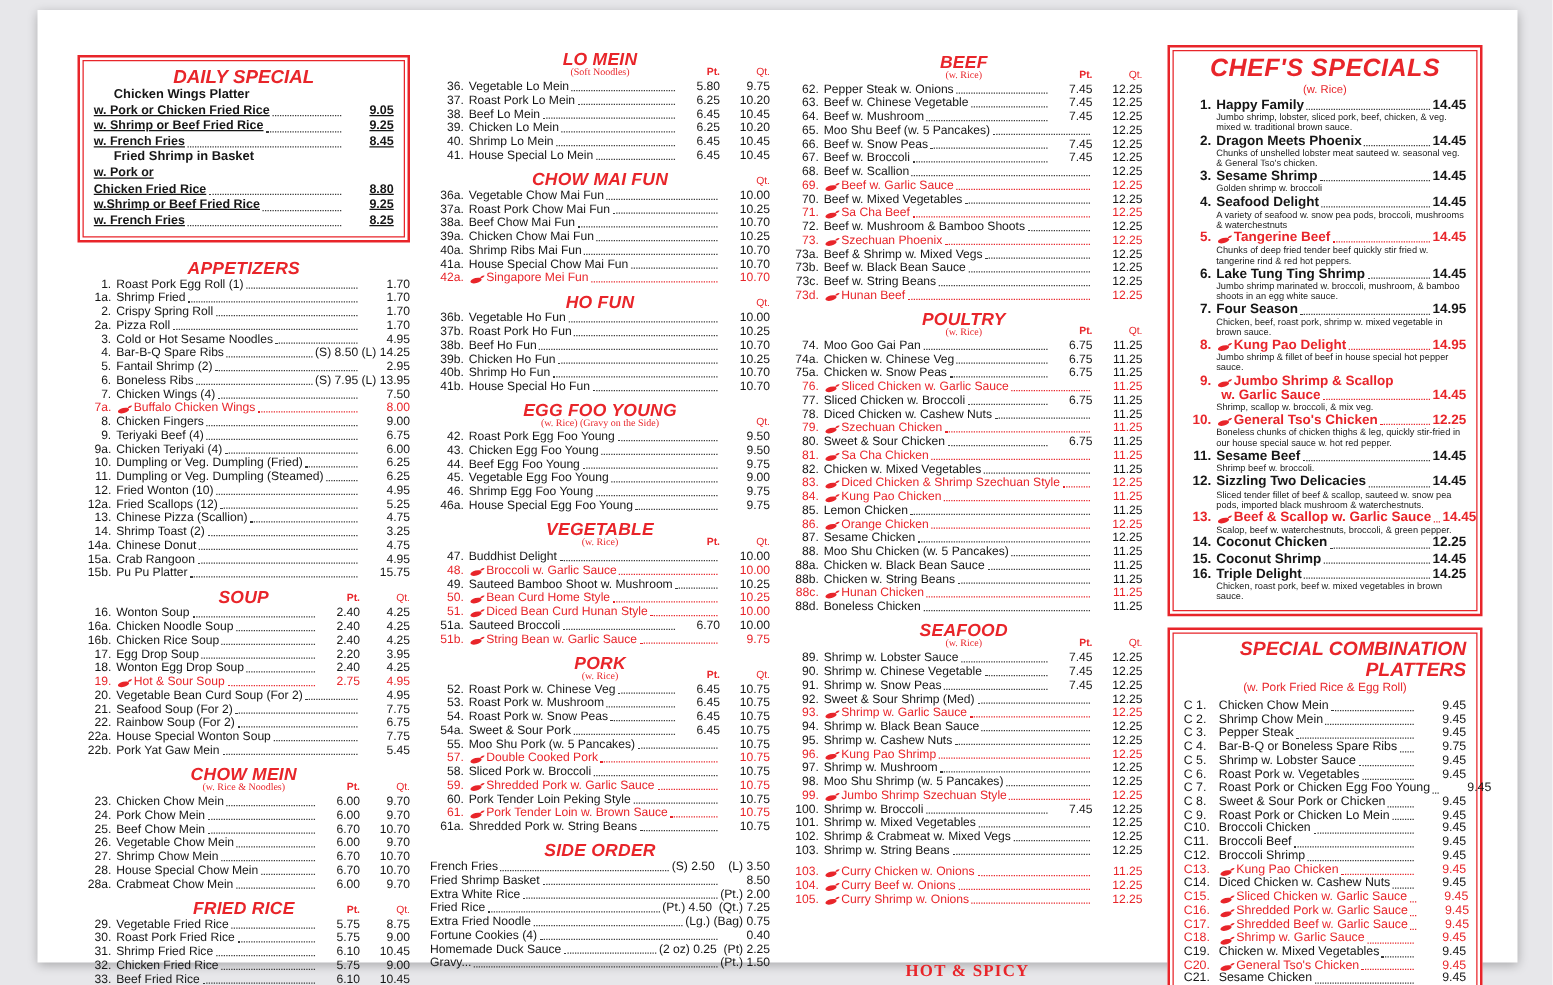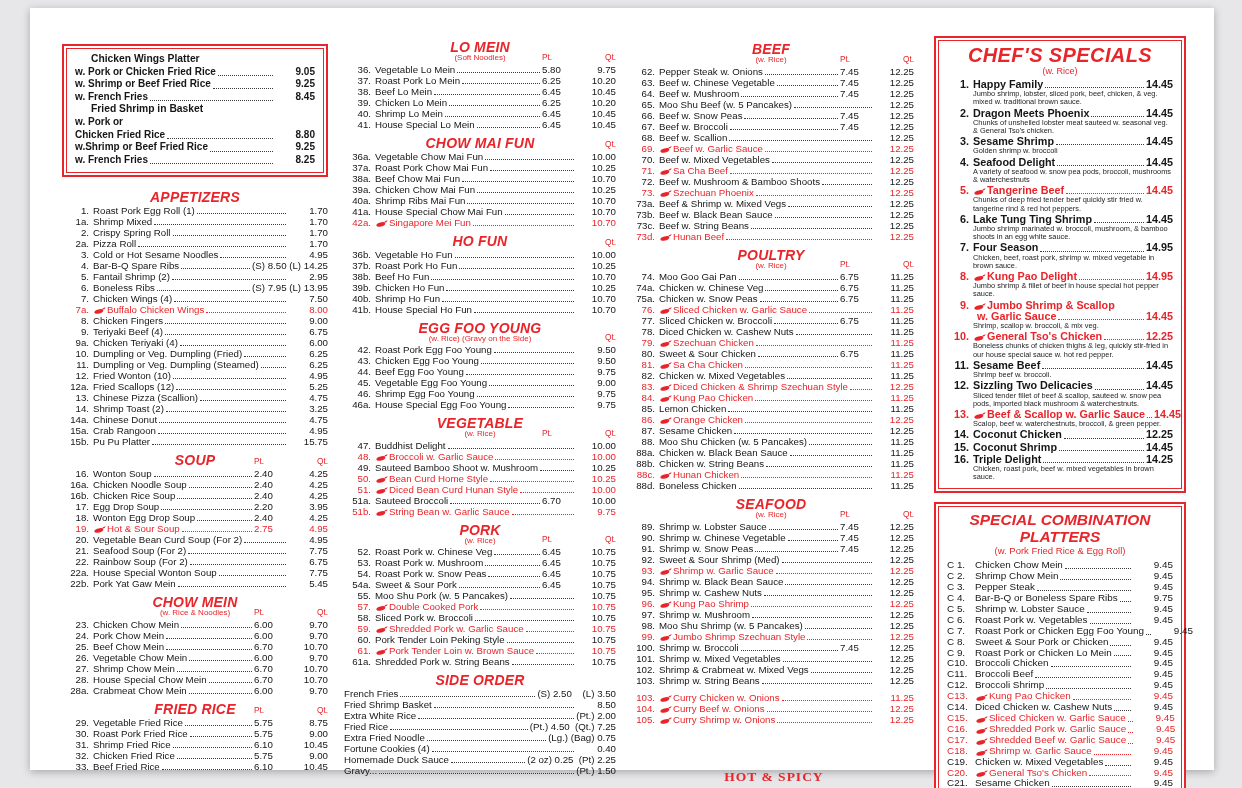--- a/index.html
+++ b/index.html
@@ -24,81 +24,82 @@
 
   
   .rbox { border:2px solid var(--accent); padding:2px; background:#fff; }
   .rbox-in { border:1px solid var(--accent); padding:4px 8px 6px 8px; }
 
   
   .row { display:flex; align-items:flex-end; font-size:9.7px; line-height:11px; }
   .row .num { flex:none; width:27px; text-align:right; margin-right:4px; }
   .row .nm  { white-space:nowrap; }
   .row .ldr { flex:1; min-width:5px; border-bottom:1px dotted #3a3a3a; margin:0 2px 2px 2px; }
-  .row .p1  { flex:none; width:34px; }
+  .row .p1  { flex:none; width:34px; text-align:right; }
   .row .p2  { flex:none; min-width:40px; text-align:right; white-space:nowrap; }
   .row.hot .num, .row.hot .nm, .row.hot .p1, .row.hot .p2 { color:var(--accent); }
   .row.hot .ldr { border-color:var(--accent); }
 
   .chili { display:inline-block; color:var(--accent); margin:0 1px 0 1px; line-height:0; flex:none; }
   .chili svg { display:block; }
 
   
   .sec { margin-top:6px; }
   .sec:first-child { margin-top:0; }
   .sec-head { position:relative; text-align:center; color:var(--accent); margin-bottom:1px; }
   .sec-title { font-weight:bold; font-style:italic; font-size:14px; line-height:14px; letter-spacing:.2px; }
   .sec-title .inline-sub { font-size:7.5px; font-style:normal; font-weight:bold; letter-spacing:0; }
-  .sec-sub { font-size:8px; line-height:8.6px; font-weight:normal; }
+  .sec-sub { font-size:8px; line-height:8.6px; font-weight:normal;font-family:Liberation Serif, serif; }
   .sec-cols { position:absolute; right:0; bottom:1px; display:flex; font-size:8.3px; color:var(--accent); }
-  .sec-cols .cl1 { width:34px; text-align:left; }
+  .sec-cols .cl1 { width:34px; text-align:right;font-weight:bold; }
   .sec-cols .cl2 { width:40px; text-align:right; }
 
   
   .daily { margin-bottom:13px; }
   .ds-title { text-align:center; color:var(--accent); font-weight:bold; font-style:italic; font-size:15px; line-height:17px; }
-  .daily .row { font-weight:bold; font-size:10px; line-height:12.6px; }
+  .daily .row { font-weight:bold; font-size:10px; line-height:12.6px;text-decoration:underline; }
   .ds-sub { font-weight:bold; font-size:10.3px; line-height:12.6px; margin-left:16px; }
 
   
   .chefbox { margin-bottom:9px; }
   .cs-title { text-align:center; color:var(--accent); font-weight:bold; font-style:italic; font-size:20px; line-height:21px; letter-spacing:.4px; }
   .cs-subtitle { text-align:center; color:var(--accent); font-size:9px; line-height:10px; margin-bottom:3px; }
   .cs-line1 { display:flex; align-items:flex-end; font-weight:bold; font-size:10.8px; line-height:11.2px; }
   .cs-line2 { display:flex; align-items:flex-end; font-weight:bold; font-size:10.8px; line-height:11.2px; margin-left:30px; }
   .cs-num { flex:none; width:22px; text-align:right; margin-right:4px; }
   .cs-nm { white-space:nowrap; }
   .cs-ldr { flex:1; min-width:5px; border-bottom:1px dotted #3a3a3a; margin:0 2px 2px 2px; }
   .cs-pr { flex:none; text-align:left; white-space:nowrap; }
   .cs-item.hot .cs-num, .cs-item.hot .cs-nm, .cs-item.hot .cs-pr { color:var(--accent); }
   .cs-item.hot .cs-ldr { border-color:var(--accent); }
   .cs-desc { font-size:7.4px; line-height:8.2px; color:#222; margin-left:26px; }
   .cs-item { margin-bottom:1px; }
 
   
-  .combo-title { text-align:center; color:var(--accent); font-weight:bold; font-style:italic; font-size:15.5px; line-height:17px; }
+  .combo-title { text-align:right; color:var(--accent); font-weight:bold; font-style:italic; font-size:15.5px; line-height:17px; }
   .combo-sub { text-align:center; color:var(--accent); font-size:9.5px; line-height:11px; margin-bottom:4px; }
   .combo-items .row { font-size:9.9px; line-height:10.9px; }
   .combo-items .row .num { width:26px; text-align:left; margin-right:2px; }
 
   
   .hotnote {
     margin-top:44px; text-align:center; color:var(--accent);
     font-family:"Liberation Serif", serif; font-weight:bold; font-size:13.5px; letter-spacing:1px;
     display:flex; align-items:center; justify-content:center; gap:4px;
   }
 </style>
 </head>
 <body>
 
 <div class="page">
 
   <div class="col col1">
     <div class="rbox daily">
       <div class="rbox-in">
+        <div class="ds-title">DAILY SPECIAL</div>
         <div id="daily-items">
             <div class="ds-sub">Chicken Wings Platter</div>
             <div class="row">
               <span class="nm">w. Pork or Chicken Fried Rice</span>
               <span class="ldr"></span>
               <span class="p2">9.05</span>
             </div>
             <div class="row">
               <span class="nm">w. Shrimp or Beef Fried Rice</span>
               <span class="ldr"></span>
@@ -137,21 +138,21 @@
             <div class="sec-title">APPETIZERS</div>
           </div>
           <div class="row">
             <span class="num">1.</span>
             <span class="nm">Roast Pork Egg Roll (1)</span>
             <span class="ldr"></span>
             <span class="p2">1.70</span>
           </div>
           <div class="row">
             <span class="num">1a.</span>
-            <span class="nm">Shrimp Mixed</span>
+            <span class="nm">Shrimp Fried</span>
             <span class="ldr"></span>
             <span class="p2">1.70</span>
           </div>
           <div class="row">
             <span class="num">2.</span>
             <span class="nm">Crispy Spring Roll</span>
             <span class="ldr"></span>
             <span class="p2">1.70</span>
           </div>
           <div class="row">

